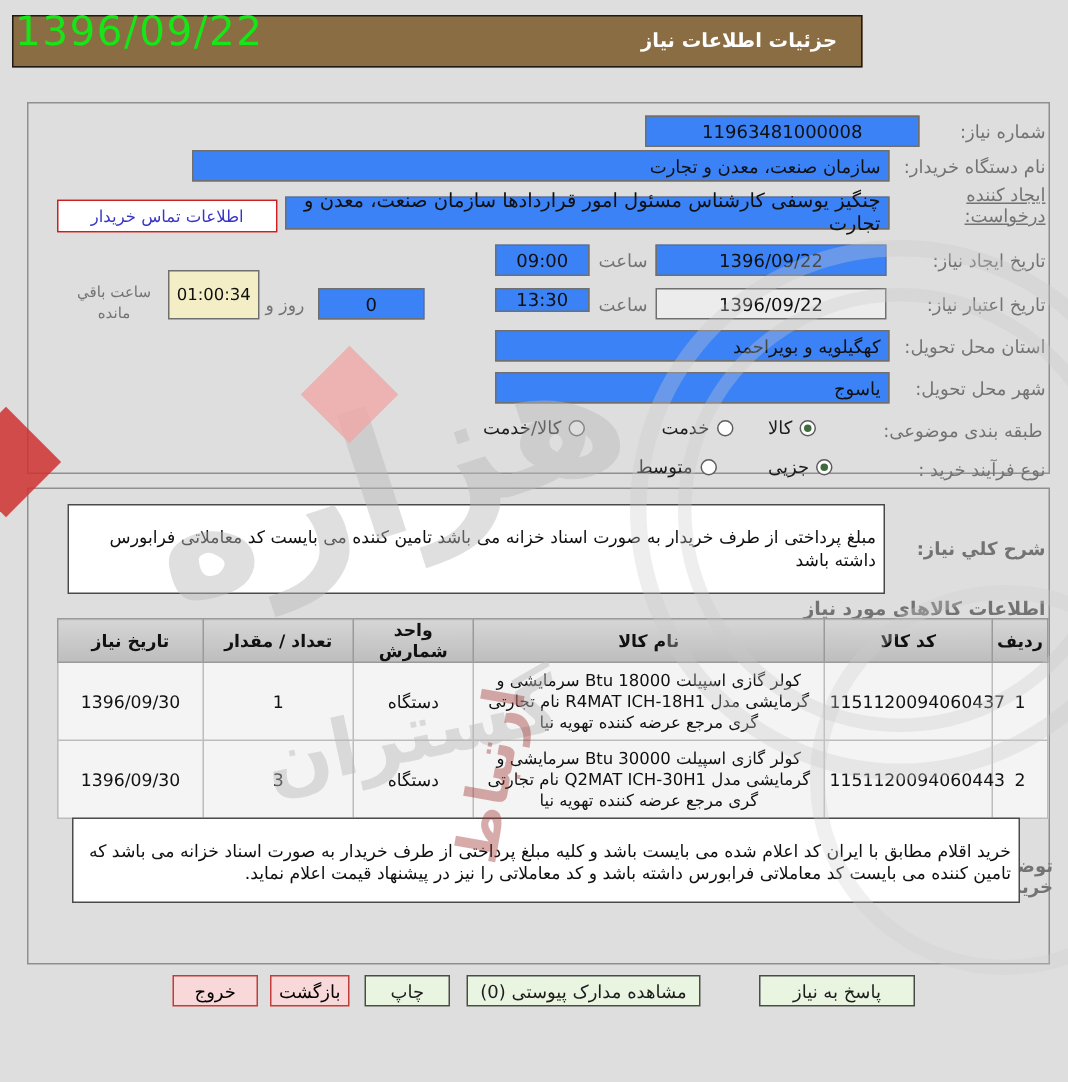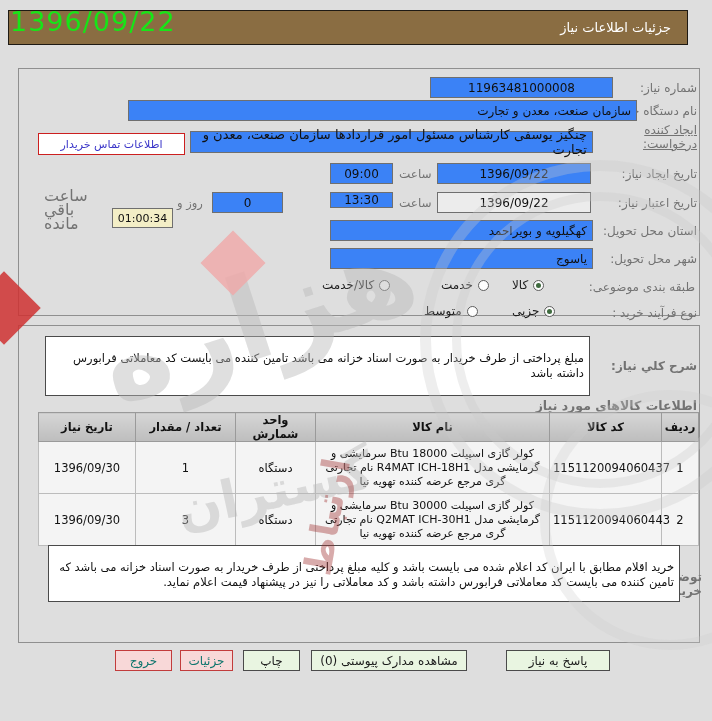--- a/index.html
+++ b/index.html
@@ -3,22 +3,22 @@
 <meta charset="utf-8">
 <style>
   html,body{margin:0;padding:0;}
   body{
     width:712px;height:721px;position:relative;overflow:hidden;
     background:#dedede;
     font-family:"DejaVu Sans", sans-serif;
     direction:rtl;
   }
   
-  .topbar{position:absolute;left:8px;top:10px;width:680px;height:35px;
-    background:#8a6d42;border:1px solid #1e1a14;box-sizing:border-box;}
+  .topbar{position:absolute;left:8px;top:10px;width:567px;height:35px;
+    background:#8a6d42;border:1px solid #1e1a14;box-sizing:border-box;font-weight:bold;}
   .topdate{position:absolute;left:10px;top:6px;font-size:27px;font-weight:normal;
     color:#17e517;letter-spacing:1px;direction:ltr;}
   .toptitle{position:absolute;right:16px;top:9px;color:#ffffff;font-size:13px;}
   
   .panel{position:absolute;border:1px solid #8f8f8f;box-sizing:border-box;background:transparent;}
   #panel1{left:18px;top:68px;width:682px;height:248px;}
   #panel2{left:18px;top:325px;width:682px;height:318px;}
   
   .lbl{position:absolute;font-size:12px;color:#737373;text-align:right;white-space:nowrap;z-index:10;}
   .lbl.two{white-space:normal;line-height:14px;}
@@ -35,21 +35,21 @@
   .radio-group{position:absolute;display:flex;align-items:center;gap:5px;direction:rtl;z-index:10;}
   .radio{width:11px;height:11px;border-radius:50%;border:1px solid #5d5d5d;background:#fdfdfd;box-sizing:border-box;flex:0 0 auto;}
   .radio.sel::after{content:'';display:block;width:5px;height:5px;margin:2px;border-radius:50%;background:#3f6b3f;}
   .radio-group .rlabel{font-size:12px;color:#1c1c1c;}
   
   .btn-contact{position:absolute;background:#ffffff;border:1px solid #cc1f1f;box-sizing:border-box;
     color:#3a35c8;font-size:11px;display:flex;align-items:center;justify-content:center;cursor:pointer;z-index:10;}
   .fbtn{position:absolute;height:21px;box-sizing:border-box;font-size:12px;
     display:flex;align-items:center;justify-content:center;cursor:pointer;z-index:10;}
   .fbtn.green{background:#e9f5e1;border:1px solid #4a4a4a;color:#1c1c1c;}
-  .fbtn.pink{background:#f8d8d8;border:1px solid #c23c3c;color:#0f766e;}
+  .fbtn.pink{background:#f8d8d8;border:1px solid #c23c3c;color:#000000;}
   
   #items-table{position:absolute;left:38px;top:412px;width:660px;border-collapse:collapse;
     table-layout:fixed;direction:rtl;z-index:10;}
   #items-table th{background:linear-gradient(#d6d6d6,#bdbdbd);border:1px solid #9a9a9a;
     font-size:11.5px;font-weight:bold;color:#111;height:26px;padding:0 2px;}
   #items-table td{background:#f4f4f4;border:1px solid #bcbcbc;font-size:11.5px;color:#111;
     height:51px;text-align:center;vertical-align:middle;padding:0 3px;}
   #items-table td.name{font-size:11px;line-height:14px;}
   
   .wm{position:absolute;pointer-events:none;z-index:30;}
@@ -63,39 +63,39 @@
   <div class="toptitle">جزئیات اطلاعات نیاز</div>
 </div>
 <div class="topdate">1396/09/22</div>
 
 <div id="panel1" class="panel"></div>
 
 <div class="lbl" style="right:15px;top:81px;">شماره نیاز:</div>
 <div class="fld center ltr" style="left:430px;top:77px;width:183px;height:21px;">11963481000008</div>
 
 <div class="lbl" style="right:15px;top:104px;">نام دستگاه خریدار:</div>
-<div class="fld" style="left:128px;top:100px;width:509px;height:21px;">سازمان صنعت، معدن و تجارت</div>
+<div class="fld" style="left:128px;top:100px;width:465px;height:21px;">سازمان صنعت، معدن و تجارت</div>
 
 <div class="lbl two" style="right:15px;top:123px;width:82px;text-decoration:underline;">ایجاد کننده درخواست:</div>
 <div class="fld" style="left:190px;top:131px;width:403px;height:22px;font-size:13px;">چنگیز یوسفی کارشناس مسئول امور قراردادها سازمان صنعت، معدن و تجارت</div>
 <div class="btn-contact" style="left:38px;top:133px;width:147px;height:22px;">اطلاعات تماس خریدار</div>
 
 <div class="lbl" style="right:15px;top:167px;">تاریخ ایجاد نیاز:</div>
 <div class="fld center ltr" style="left:437px;top:163px;width:154px;height:21px;">1396/09/22</div>
 <div class="lbl" style="left:399px;top:167px;">ساعت</div>
 <div class="fld center ltr" style="left:330px;top:163px;width:63px;height:21px;">09:00</div>
 
 <div class="lbl" style="right:15px;top:196px;">تاریخ اعتبار نیاز:</div>
 <div class="fld center ltr gray" style="left:437px;top:192px;width:154px;height:21px;">1396/09/22</div>
 <div class="lbl" style="left:399px;top:196px;">ساعت</div>
 <div class="fld center ltr" style="left:330px;top:192px;width:63px;height:16px;">13:30</div>
 <div class="fld center ltr" style="left:212px;top:192px;width:71px;height:21px;">0</div>
 <div class="lbl" style="left:177px;top:196px;font-size:11.5px;">روز و</div>
-<div class="fld yellow" style="left:112px;top:208px;width:61px;height:20px;">01:00:34</div>
-<div class="lbl two" style="left:44px;top:189px;width:64px;font-size:16px;text-align:left;">ساعت باقي مانده</div>
+<div class="fld yellow" style="left:112px;top:180px;width:61px;height:33px;">01:00:34</div>
+<div class="lbl two" style="left:44px;top:189px;width:64px;font-size:10px;text-align:center;">ساعت باقي مانده</div>
 
 <div class="lbl" style="right:15px;top:224px;">استان محل تحویل:</div>
 <div class="fld" style="left:330px;top:220px;width:263px;height:21px;">کهگیلویه و بویراحمد</div>
 
 <div class="lbl" style="right:15px;top:252px;">شهر محل تحویل:</div>
 <div class="fld" style="left:330px;top:248px;width:263px;height:21px;">یاسوج</div>
 
 <div class="lbl" style="right:17px;top:280px;">طبقه بندی موضوعی:</div>
 <div class="radio-group" style="left:512px;top:278px;">
   <span class="radio sel"></span>
@@ -165,21 +165,21 @@
     </tr>
   </tbody>
 </table>
 
 <div class="lbl bold two" style="right:10px;top:570px;width:58px;">توضیحات خریدار:</div>
 <div class="textarea" style="left:20px;top:545px;width:632px;height:57px;margin-left:28px;">خرید اقلام مطابق با ایران کد اعلام شده می بایست باشد و کلیه مبلغ پرداختی از طرف خریدار به صورت اسناد خزانه می باشد که تامین کننده می بایست کد معاملاتی فرابورس داشته باشد و کد معاملاتی را نیز در پیشنهاد قیمت اعلام نماید.</div>
 
 <div class="fbtn green" style="left:506px;top:650px;width:104px;">پاسخ به نیاز</div>
 <div class="fbtn green" style="left:311px;top:650px;width:156px;">مشاهده مدارک پیوستی (0)</div>
 <div class="fbtn green" style="left:243px;top:650px;width:57px;">چاپ</div>
-<div class="fbtn pink" style="left:180px;top:650px;width:53px;">جزئیات</div>
+<div class="fbtn pink" style="left:180px;top:650px;width:53px;">بازگشت</div>
 <div class="fbtn pink" style="left:115px;top:650px;width:57px;">خروج</div>
 
 <div class="wm wm-ring" style="left:420px;top:160px;width:360px;height:360px;border:11px solid #c9c9c9;opacity:0.32;"></div>
 <div class="wm wm-ring" style="left:452px;top:192px;width:296px;height:296px;border:9px solid #c9c9c9;opacity:0.32;"></div>
 <div class="wm wm-ring" style="left:540px;top:390px;width:260px;height:260px;border:10px solid #cccccc;opacity:0.3;"></div>
 <div class="wm wm-text" style="left:95px;top:250px;font-size:115px;transform:rotate(-18deg);">هزاره</div>
 <div class="wm wm-text" style="left:175px;top:460px;font-size:52px;transform:rotate(-12deg);">گستران</div>
 <div class="wm wm-text" style="left:268px;top:495px;font-size:38px;color:#a03030;opacity:0.4;transform:rotate(-80deg);">ارتباط</div>
 <div class="wm" style="left:210px;top:240px;width:46px;height:46px;background:#f0a8a8;opacity:0.8;transform:rotate(45deg);"></div>
 <div class="wm" style="left:-22px;top:282px;width:52px;height:52px;background:#cf3131;opacity:0.85;transform:rotate(45deg);"></div>

